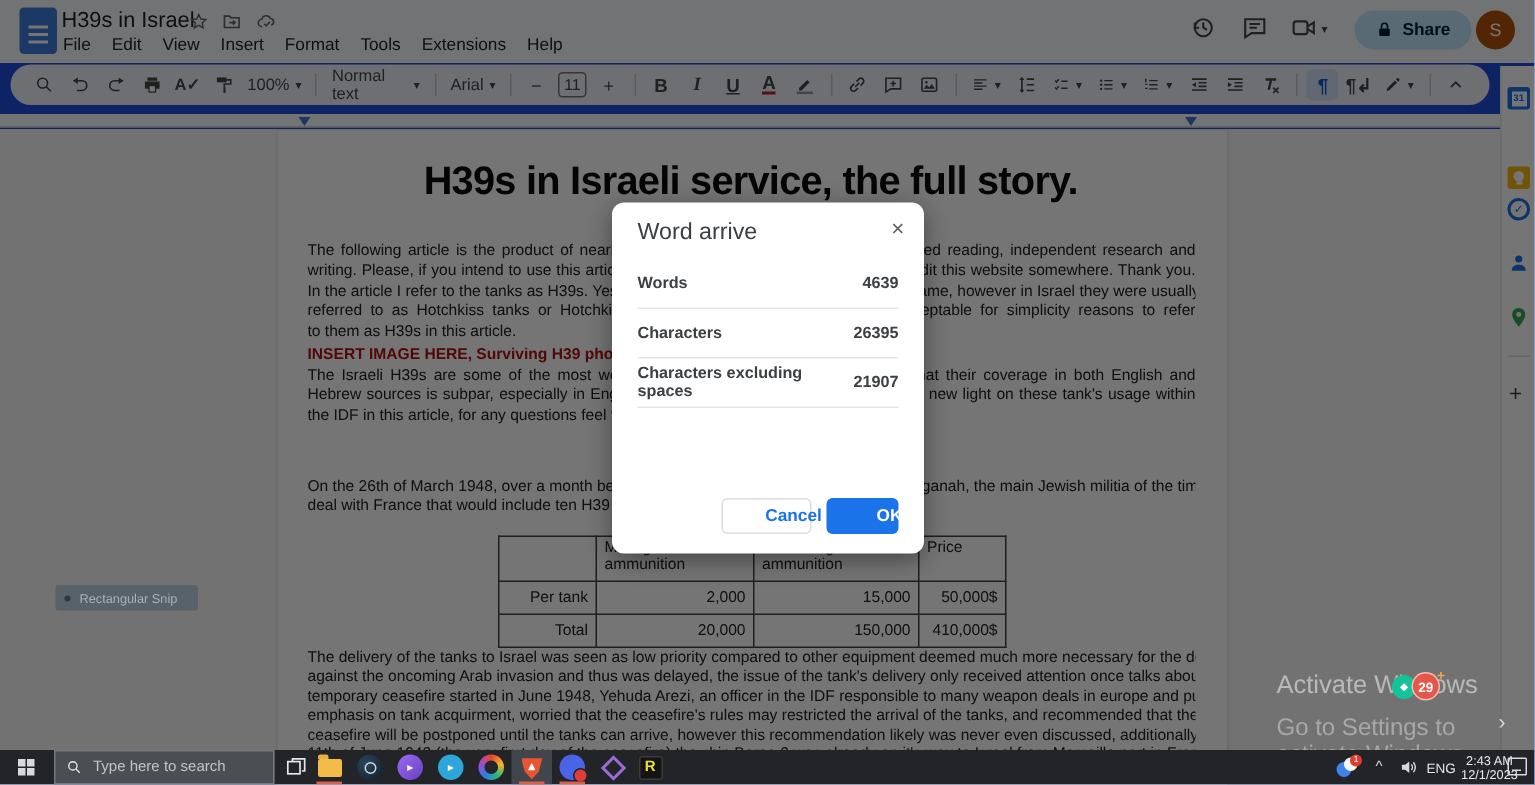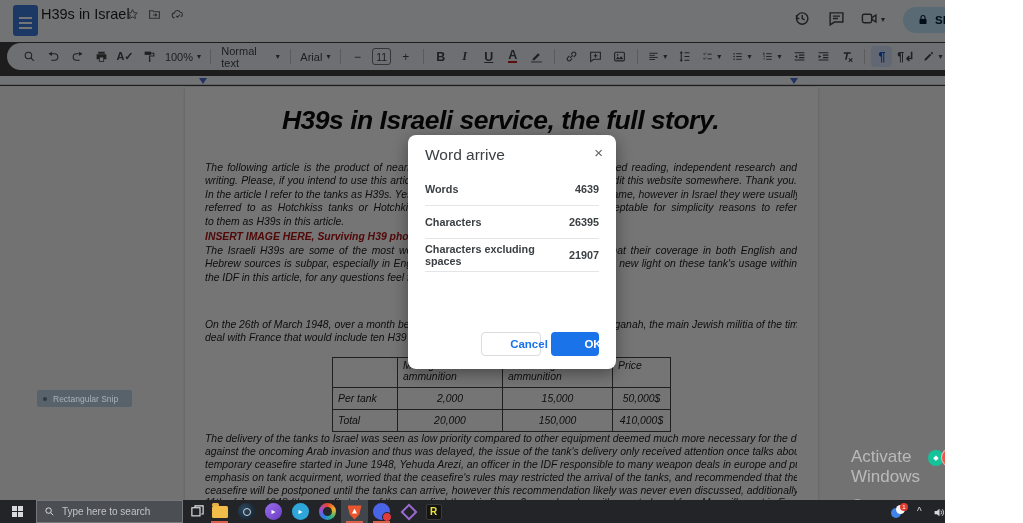--- a/index.html
+++ b/index.html
@@ -1,18 +1,18 @@
 <!DOCTYPE html>
 <html><head>
 <meta charset="utf-8">
 <style>
   * { margin:0; padding:0; box-sizing:border-box; }
   html,body { width:1023px; height:523px; overflow:hidden; }
   body { font-family:"Liberation Sans", sans-serif; position:relative; background:#fff; }
-  #screen { position:relative; width:945px; height:523px; overflow:hidden; background:#404040; }
+  #screen { position:relative; width:1023px; height:523px; overflow:hidden; background:#1d4ed8; }
 
   
   .docs-header { position:absolute; left:0; top:0; width:1023px; height:42px; background:#f9fbfd; }
   .docs-icon { position:absolute; left:13px; top:5px; width:25px; height:31px; background:#3e7ddf; border-radius:3px; }
   .docs-icon .ln { position:absolute; left:6px; top:12px; width:13px; height:2.2px; background:#fff;
                    box-shadow:0 5px 0 #fff, 0 10px 0 #fff; }
   .doc-title { position:absolute; left:41px; top:6px; font-size:14.5px; color:#1f1f1f; }
   .title-ico { position:absolute; top:8px; color:#5f6368; font-size:13px; line-height:13px; }
   .menubar { position:absolute; left:35px; top:23px; display:flex; }
   .menubar span { font-size:11.5px; color:#1f1f1f; padding:1px 7px; border-radius:8px; cursor:default; }
@@ -38,36 +38,36 @@
   .a-under { border-bottom:2.5px solid #c5221f; line-height:11px; }
   .grow { flex:1; }
 
   
   .ruler { position:absolute; left:0; top:76px; width:1000px; height:9px; background:#f9fbfd; border-bottom:1px solid #d3d6d9; }
   .rmark { position:absolute; top:2px; width:0; height:0; border-left:4.5px solid transparent;
            border-right:4.5px solid transparent; border-top:6px solid #4970d8; }
   .outline-ico { position:absolute; left:13px; top:99px; width:17px; height:17px; color:#474b4e; }
 
   
-  .canvas { position:absolute; left:0; top:86px; width:1000px; height:437px; background:#f8f9fa; overflow:hidden;font-style:italic; }
+  .canvas { position:absolute; left:0; top:86px; width:1000px; height:437px; background:#f8f9fa; overflow:hidden; }
   .page { position:absolute; left:185px; top:1px; width:633px; height:460px; background:#fff;
           box-shadow:0 0 3px rgba(0,0,0,.18); }
   .doc-h1 { position:absolute; left:20px; top:18px; width:591px; text-align:center;
             font-size:26.5px; font-weight:bold; color:#0d0d0d; letter-spacing:-0.5px; white-space:nowrap; overflow:hidden; }
   .ptxt { position:absolute; left:20px; width:592px; font-size:10.4px; color:#222; }
   .dl { height:13.4px; line-height:13.4px; white-space:nowrap; overflow:hidden; }
   .jl { text-align:justify; text-align-last:justify; }
   .red { color:#b11212; font-weight:bold; }
   .doc-h2 { position:absolute; left:20px; top:204px; font-size:15.5px; color:#33383c; font-weight:500; }
 
   
   table.dtab { position:absolute; left:147px; top:270px; border-collapse:collapse; table-layout:fixed; font-size:10.4px; color:#222; }
   table.dtab td { border:1px solid #444; padding:2px 5px; }
   table.dtab tr.hrow td { height:30px; vertical-align:top; }
-  table.dtab tr.drow td { height:22px; vertical-align:middle; }
+  table.dtab tr.drow td { height:22px; vertical-align:middle;text-align:right; }
   td.cc { text-align:center; }
 
   
   .dim { position:absolute; left:0; top:0; width:1023px; height:500px; background:rgba(0,0,0,0.54); z-index:50; }
 
   
   .dialog { position:absolute; left:408px; top:135px; width:208px; height:234px; background:#fff; border-radius:8px;
             box-shadow:0 4px 16px rgba(0,0,0,.4); z-index:60; font-family:"Liberation Sans",sans-serif; }
   .dlg-title { position:absolute; left:17px; top:11px; font-size:15.5px; color:#3c4043; }
   .dlg-close { position:absolute; right:13px; top:9px; font-size:15px; color:#5f6368; }
@@ -298,20 +298,30 @@
     <span class="title-ico" style="left:126px"><svg width="13" height="13">
           <use href="#i-star"></use>
         </svg></span>
     <span class="title-ico" style="left:148px"><svg width="13" height="13">
           <use href="#i-foldermove"></use>
         </svg></span>
     <span class="title-ico" style="left:171px"><svg width="13" height="13">
           <use href="#i-cloudcheck"></use>
         </svg></span>
 
+    <div class="menubar">
+      <span>File</span>
+      <span>Edit</span>
+      <span>View</span>
+      <span>Insert</span>
+      <span>Format</span>
+      <span>Tools</span>
+      <span>Extensions</span>
+      <span>Help</span>
+    </div>
 
     <span class="hdr-ico" style="left:793px"><svg width="17" height="17">
           <use href="#i-clock"></use>
         </svg></span>
     <span class="hdr-ico" style="left:828px"><svg width="17" height="17">
           <use href="#i-bubble"></use>
         </svg></span>
     <span class="hdr-ico" style="left:861px"><svg width="17" height="17">
           <use href="#i-cam"></use>
         </svg></span>

